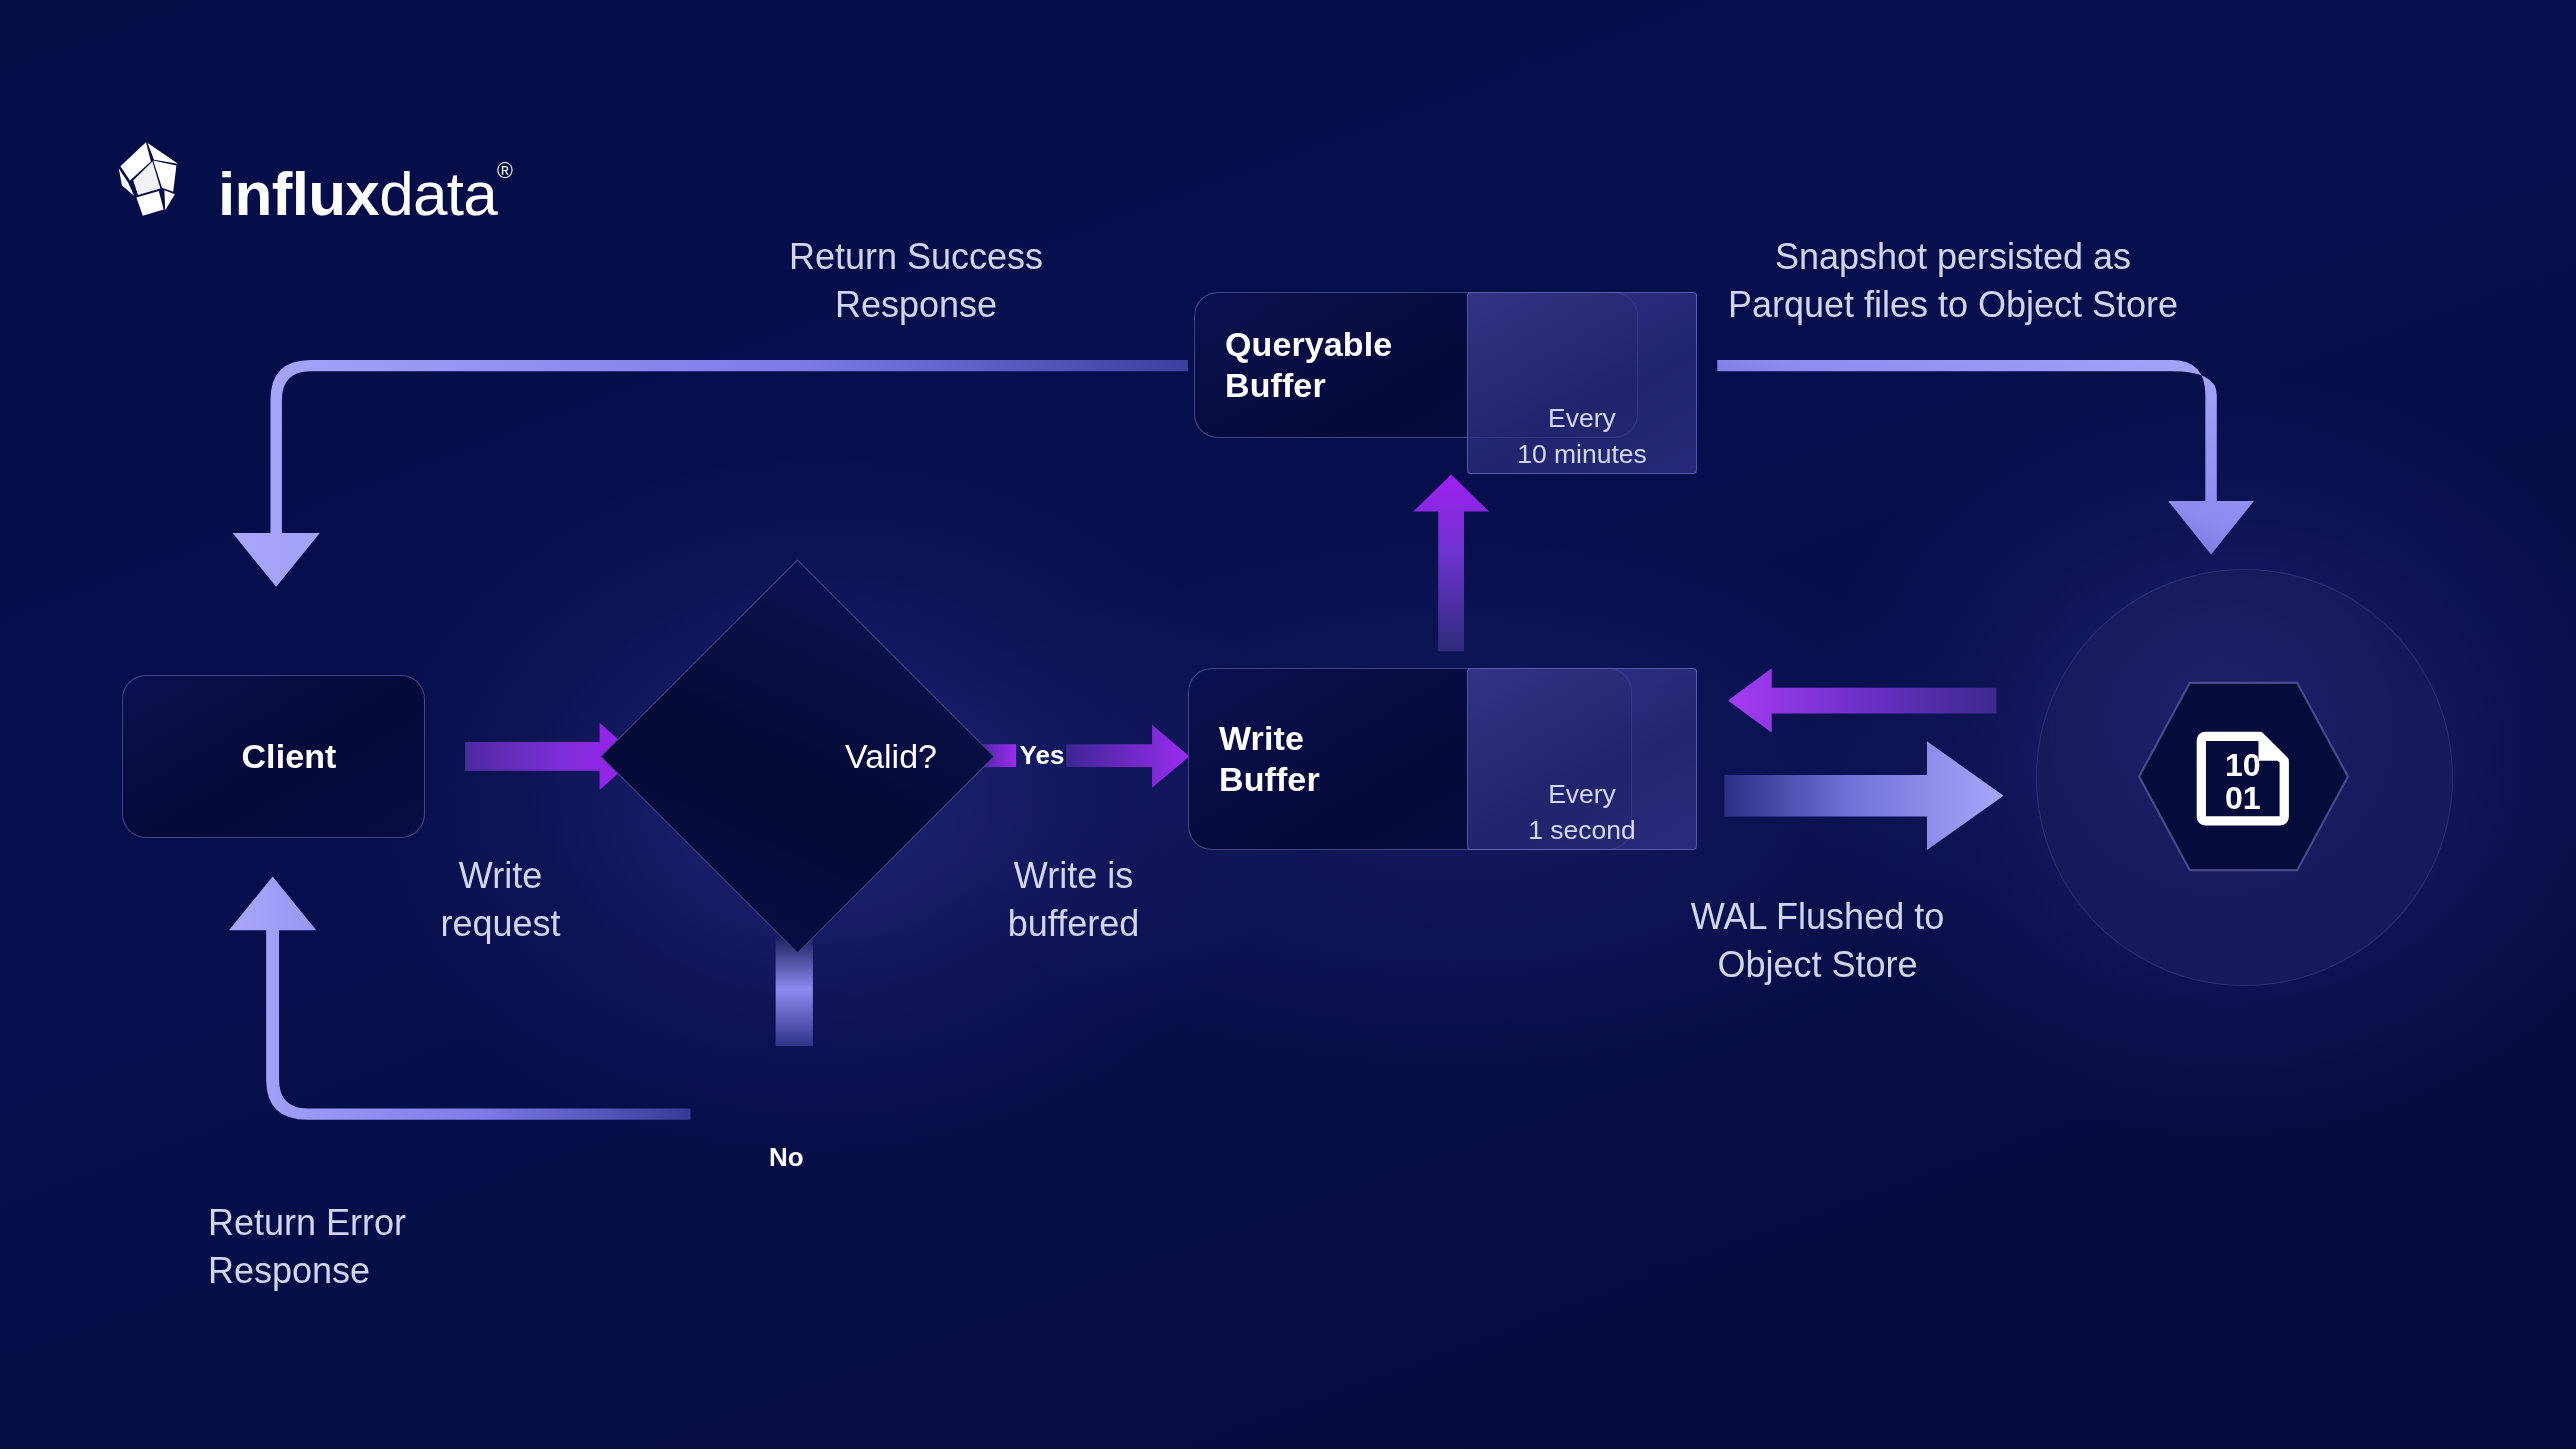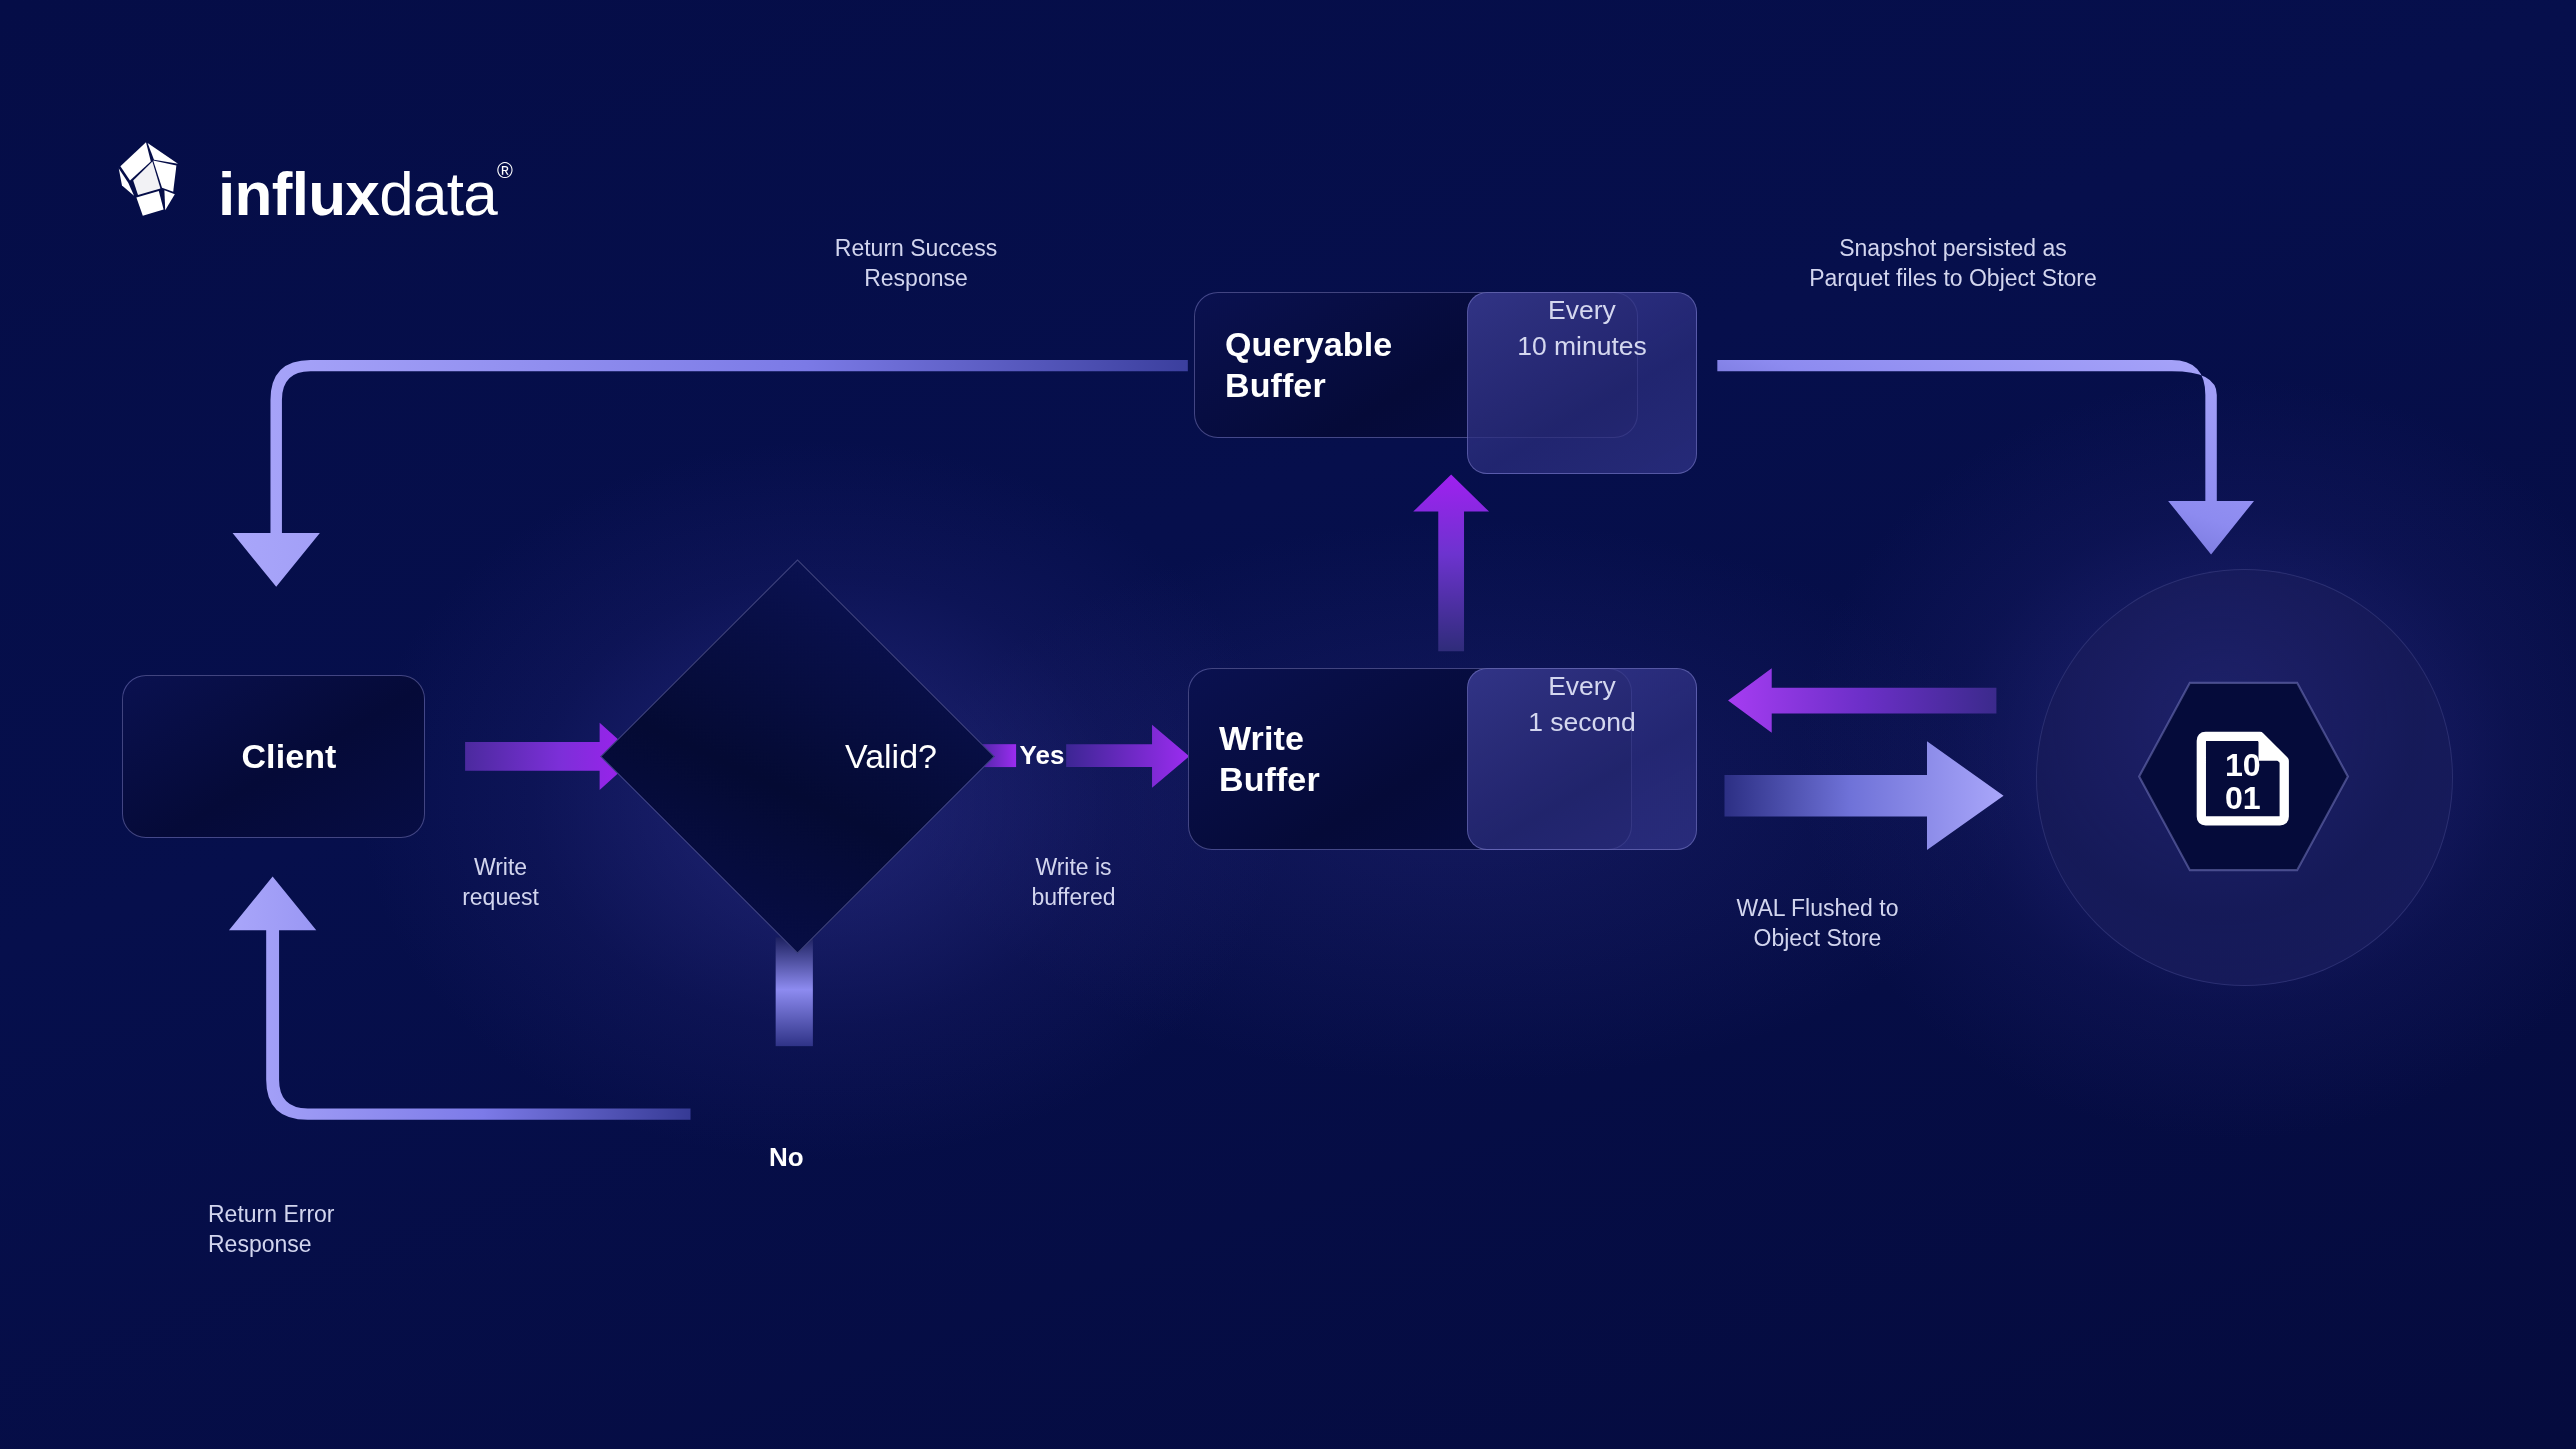--- a/index.html
+++ b/index.html
@@ -63,25 +63,25 @@
     line-height: 1.22;
     padding-left: 30px;
     letter-spacing: 0.1px;
   }
   .node.simple { justify-content: center; padding-left: 31px; }
   .node.simple .node-title { padding-left: 0; }
 
   .badge {
     position: absolute;
     box-sizing: border-box;
-    border-radius: 20px;
+    border-radius: 4px;
     border: 1.4px solid rgba(150,150,225,0.42);
     background: linear-gradient(150deg, rgba(60,62,152,0.80) 0%, rgba(44,46,126,0.72) 60%, rgba(52,54,140,0.70) 100%);
     display: flex;
-    align-items: flex-start;
+    align-items: flex-end;
     justify-content: center;
     text-align: center;
     color: #d4d7ef;
     font-size: 26.5px;
     line-height: 1.35;
   }
 
   
   .diamond {
     position: absolute;
@@ -108,21 +108,21 @@
     border-radius: 50%;
     background: radial-gradient(circle at 44% 36%, rgba(30,33,105,0.95) 0%, rgba(22,26,88,0.88) 55%, rgba(26,30,96,0.80) 100%);
     border: 1.4px solid rgba(120,122,195,0.22);
   }
   .obj-hex { position: absolute; }
 
   
   .lbl {
     position: absolute;
     color: #d2d5ee;
-    font-size: 23px;
+    font-size: 36px;
     line-height: 1.32;
     text-align: center;
     white-space: pre-line;
   }
   .lbl.strong {
     color: #ffffff;
     font-weight: 700;
     font-size: 26px;
   }
 

